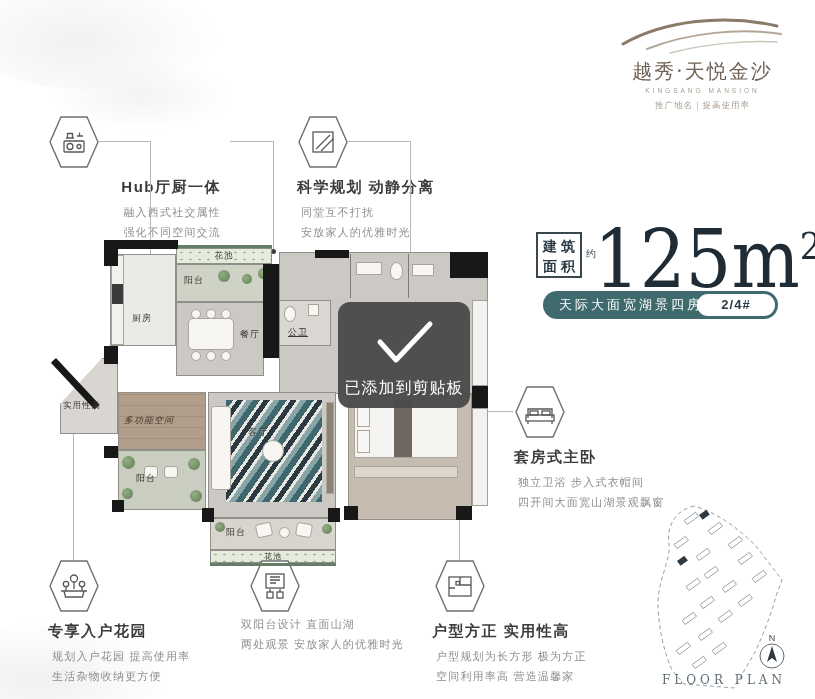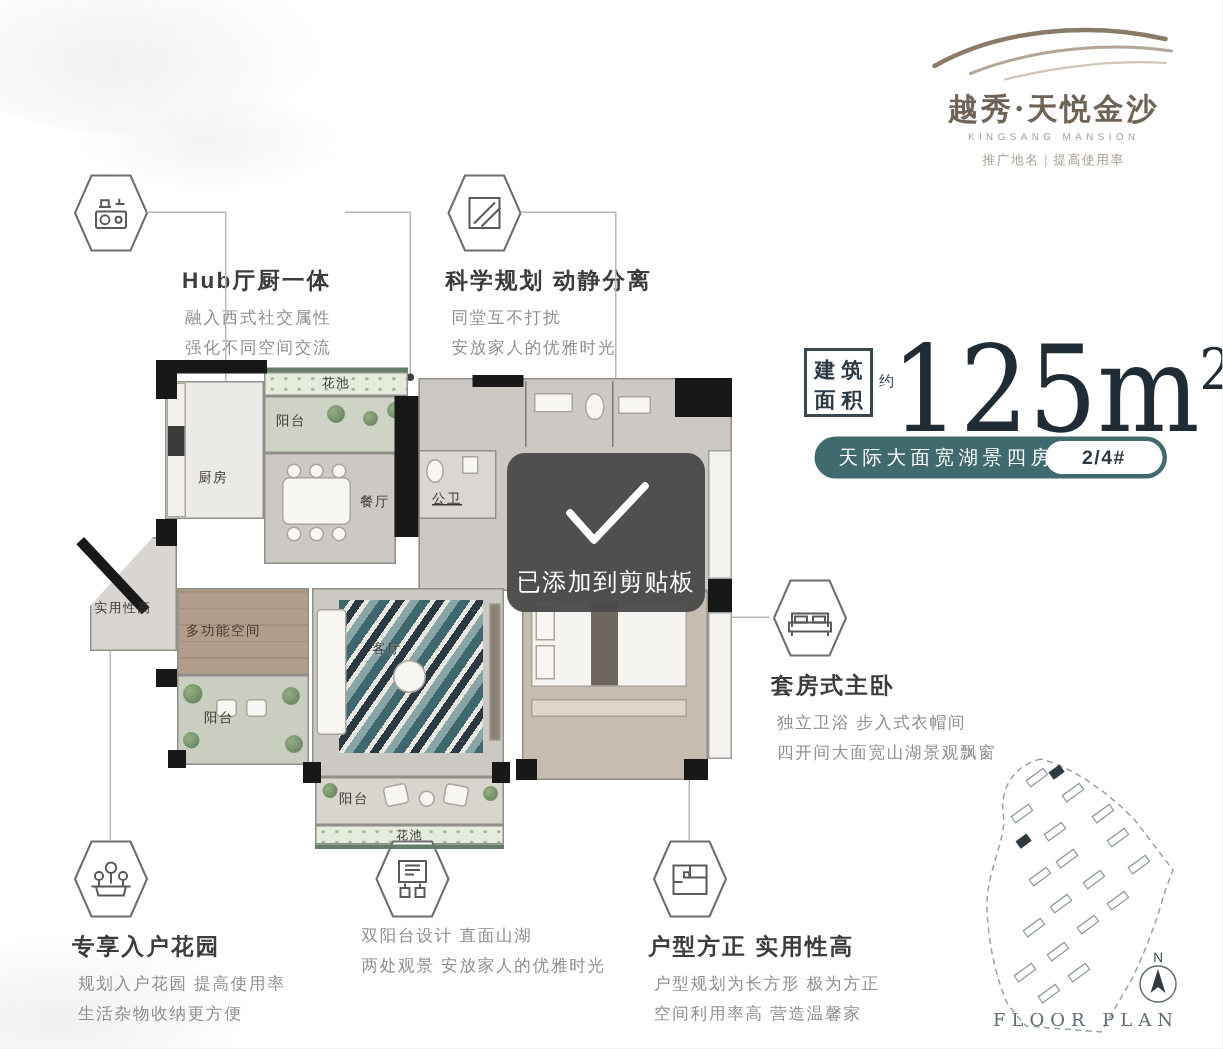--- a/index.html
+++ b/index.html
@@ -33,21 +33,21 @@
   .approx{position:absolute;left:586px;top:247px;font-size:10px;color:#39474f;}
   .big-num{position:absolute;left:594px;top:198px;color:#1f2b35;font-family:"DejaVu Serif",serif;
            font-size:80px;line-height:96px;transform:scaleX(.9);transform-origin:left;white-space:nowrap;}
   .big-num sup{font-size:38px;vertical-align:28px;}
   .pill{position:absolute;left:543px;top:291px;width:235px;height:28px;background:#3f6b6e;border-radius:14px;}
   .pill-text{position:absolute;left:16px;top:0;line-height:28px;color:#ffffff;font-size:13px;letter-spacing:3px;}
   .pill-badge{position:absolute;right:3px;top:3px;width:78px;height:22px;background:#ffffff;border-radius:11px;
               color:#2c3a44;font-weight:bold;font-size:13px;text-align:center;line-height:22px;letter-spacing:1px;}
   
   .logo{position:absolute;left:605px;top:6px;width:195px;text-align:center;}
-  .logo-brand{font-family:"DejaVu Serif",serif;font-size:20px;font-weight:bold;color:#6e6355;letter-spacing:2px;margin-top:-2px;}
+  .logo-brand{font-family:"DejaVu Serif",serif;font-size:20px;font-weight:normal;color:#6e6355;letter-spacing:2px;margin-top:-2px;}
   .logo-en{font-size:6.5px;color:#a79d90;letter-spacing:3px;margin-top:2px;}
   .logo-sub{font-size:8.5px;color:#a79d90;letter-spacing:1px;margin-top:6px;}
 </style>
 </head>
 <body>
 
 <div class="canvas">
 
   <div class="cloud" style="left:-40px;top:-30px;width:260px;height:120px;background:radial-gradient(ellipse at 45% 60%,#f1f1ef 0%,rgba(255,255,255,0) 70%);"></div>
   <div class="cloud" style="left:50px;top:60px;width:180px;height:70px;background:radial-gradient(ellipse at 50% 50%,#f3f3f1 0%,rgba(255,255,255,0) 70%);"></div>
@@ -147,21 +147,21 @@
     <div class="furn" style="left:224px;top:66px;width:12px;height:16px;border-radius:50%;"></div>
     <div class="furn" style="left:248px;top:64px;width:11px;height:12px;"></div>
     <div class="rlabel" style="left:228px;top:86px;text-decoration:underline;">公卫</div>
 
     <div class="room" style="left:0px;top:118px;width:58px;height:76px;background:#d9d6d1;"></div>
     <div style="position:absolute;left:0px;top:118px;width:42px;height:46px;background:#ffffff;clip-path:polygon(0 0,100% 0,0 100%);z-index:2;"></div>
     <div class="wall" style="left:-4px;top:118px;width:64px;height:7px;transform:rotate(47deg);transform-origin:0 0;"></div>
     <div class="rlabel" style="left:3px;top:160px;font-size:8.5px;">实用性高</div>
 
     <div class="room" style="left:58px;top:152px;width:88px;height:58px;background:#af9c88;background-image:repeating-linear-gradient(0deg,#b19e8a 0 10px,#a5917b 10px 11px);"></div>
-    <div class="rlabel" style="left:64px;top:174px;color:#42382c;">多功能空间</div>
+    <div class="rlabel" style="left:64px;top:174px;color:#42382c;font-style:italic;">多功能空间</div>
 
     <div class="room" style="left:58px;top:210px;width:88px;height:60px;background:#c9cec0;"></div>
     <span class="plant" style="left:62px;top:216px;width:13px;height:13px;"></span>
     <span class="plant" style="left:128px;top:218px;width:12px;height:12px;"></span>
     <span class="plant" style="left:62px;top:248px;width:11px;height:11px;"></span>
     <span class="plant" style="left:130px;top:250px;width:12px;height:12px;"></span>
     <div class="furn" style="left:84px;top:226px;width:14px;height:12px;border-radius:3px;"></div>
     <div class="furn" style="left:104px;top:226px;width:14px;height:12px;border-radius:3px;"></div>
     <div class="rlabel" style="left:76px;top:232px;">阳台</div>
 

